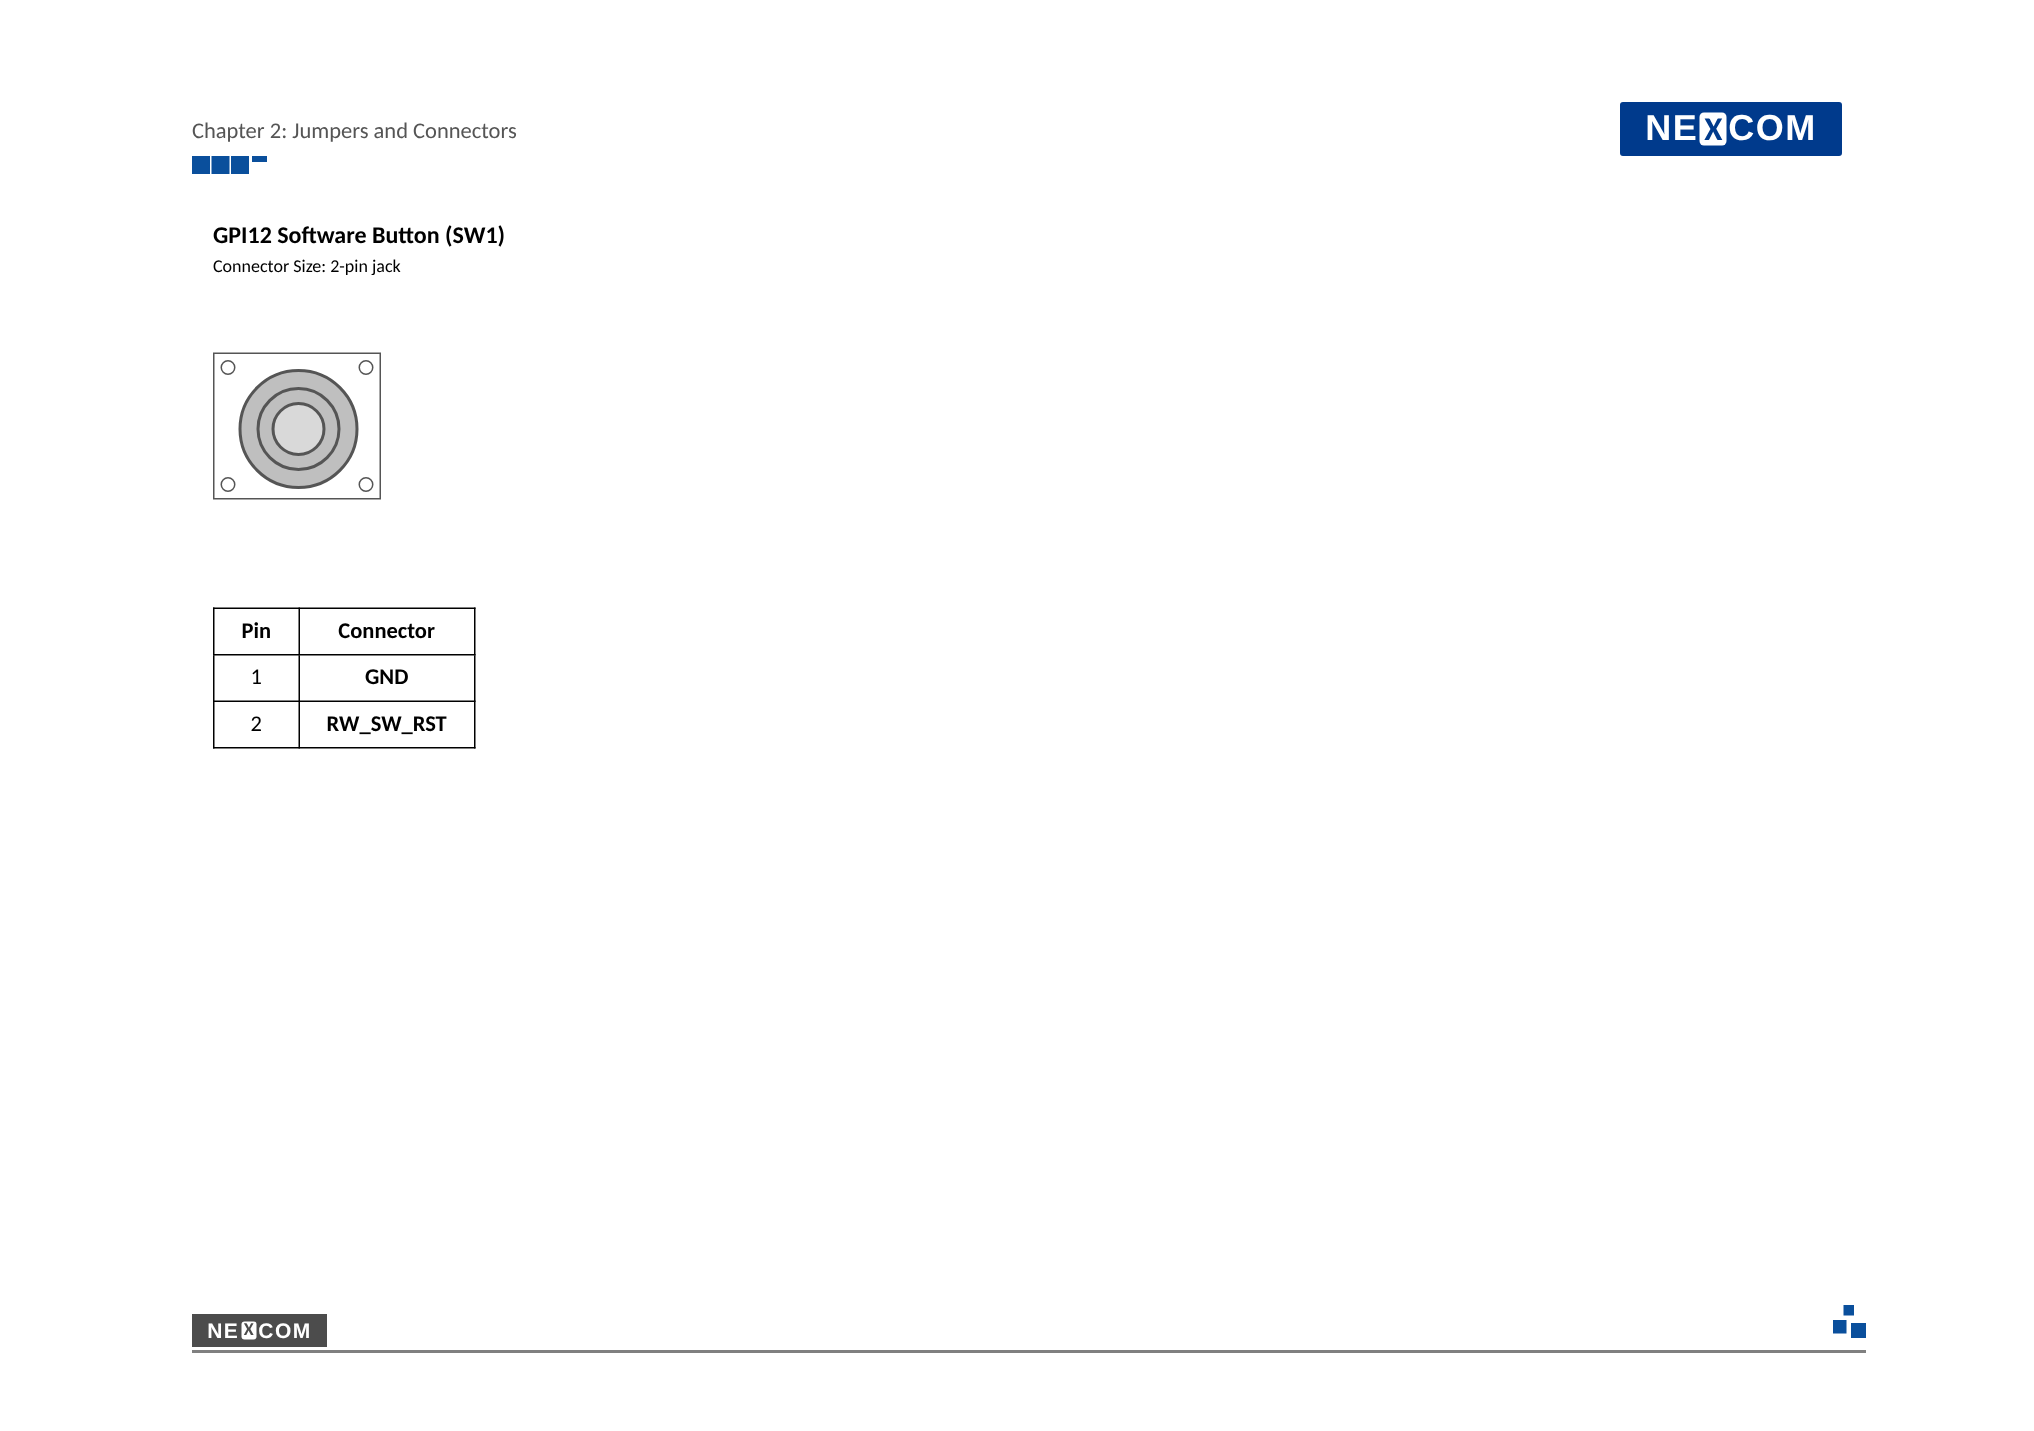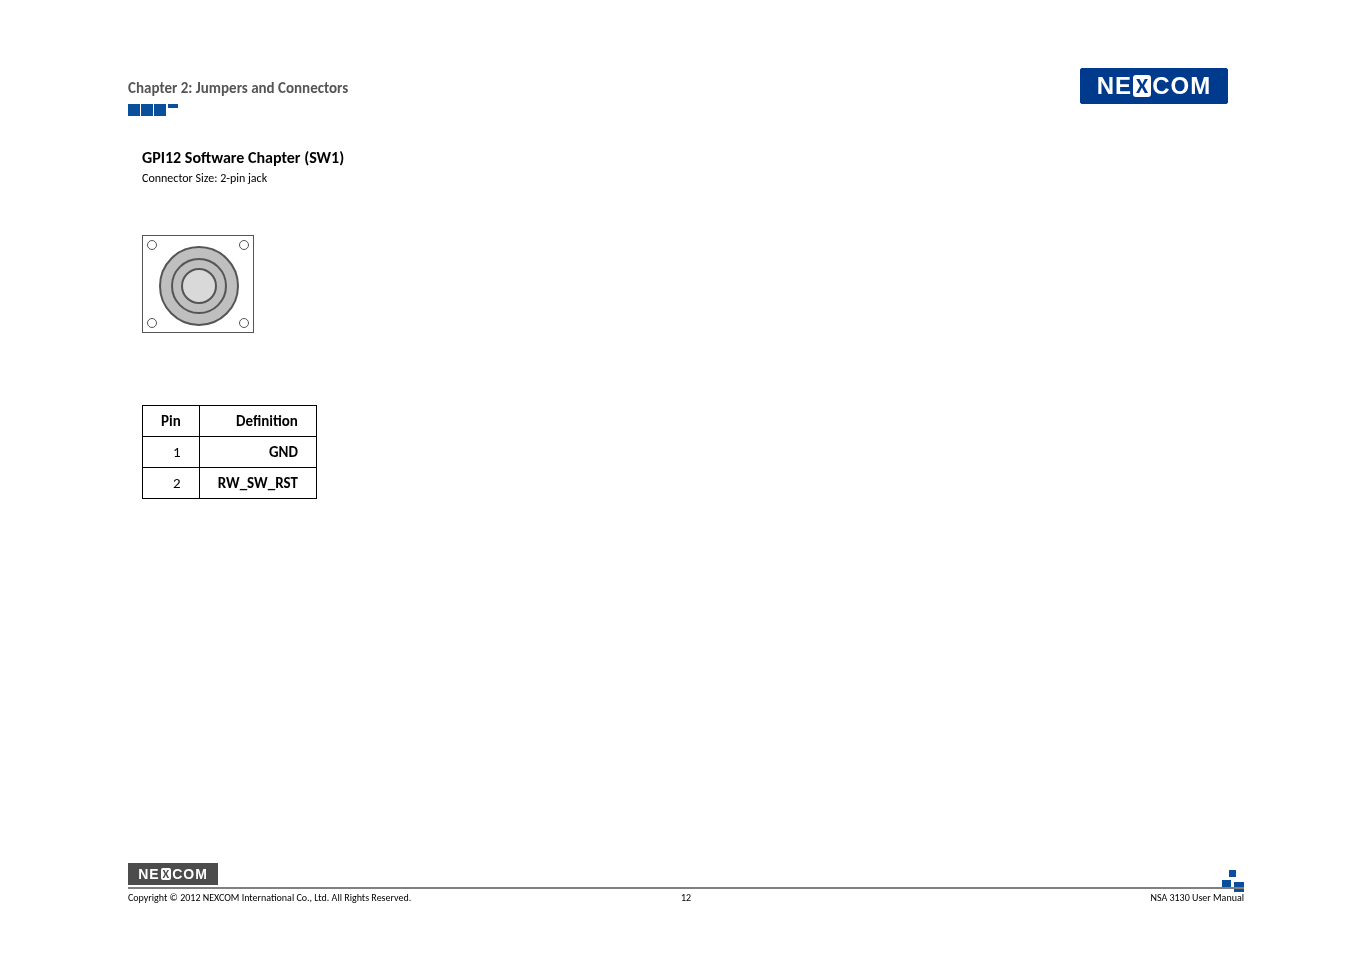--- a/index.html
+++ b/index.html
@@ -1,20 +1,20 @@
 <!DOCTYPE html>
 <html><head>
 <meta charset="utf-8">
 <style>
   * { box-sizing: border-box; margin: 0; padding: 0; }
   html, body { width: 1356px; height: 954px; background: #ffffff; font-family: Calibri, Arial, sans-serif; color: #000; }
   .page { position: relative; width: 1356px; height: 954px; }
 
   
-  .header { position: absolute; top: 78px; left: 128px; right: 128px; font-weight: bold; }
+  .header { position: absolute; top: 78px; left: 128px; right: 128px; }
   .chapter-label { font-size: 15px; color: #555; font-family: "Segoe UI", Calibri, sans-serif; }
   .logo-top { position: absolute; top: 68px; right: 128px; width: 148px; height: 36px; background: #003a8c; border: 1px solid #003a8c; border-radius: 2px; display: flex; align-items: center; justify-content: center; }
   .logo-top .ne { color: #fff; font-weight: 700; font-size: 24px; letter-spacing: 1px; font-family: Arial, sans-serif; }
   .logo-top .x { color: #003a8c; background: #fff; border-radius: 3px; padding: 0 3px; margin: 0 1px; font-weight: 900; font-size: 22px; line-height: 22px; display: inline-block; }
 
   .squares { position: absolute; top: 104px; left: 128px; display: flex; gap: 0; }
   .squares span { width: 12px; height: 12px; background: #0a4f9c; display: inline-block; margin-right: 1px; }
   .squares .tick { width: 10px; height: 4px; background: #0a4f9c; margin-top: 0; margin-left: 1px; align-self: flex-start; }
   .hr-top { position: absolute; top: 111px; left: 128px; right: 128px; height: 2px; background: #0a4f9c; z-index: -1; }
 
@@ -27,21 +27,21 @@
   .screw { width: 10px; height: 10px; border: 1.5px solid #555; border-radius: 50%; position: absolute; background: #fff; }
   .screw.tl { top: 4px; left: 4px; }
   .screw.tr { top: 4px; right: 4px; }
   .screw.bl { bottom: 4px; left: 4px; }
   .screw.br { bottom: 4px; right: 4px; }
   .ring-outer { position: absolute; top: 10px; left: 16px; width: 80px; height: 80px; border: 2px solid #555; border-radius: 50%; background: #bfbfbf; }
   .ring-mid { position: absolute; top: 22px; left: 28px; width: 56px; height: 56px; border: 2px solid #555; border-radius: 50%; background: #bfbfbf; }
   .ring-inner { position: absolute; top: 32px; left: 38px; width: 36px; height: 36px; border: 2px solid #555; border-radius: 50%; background: #d9d9d9; }
 
   .pin-table { margin-top: 72px; border-collapse: collapse; font-family: Calibri, Arial, sans-serif; font-size: 15px; }
-  .pin-table th, .pin-table td { border: 1.5px solid #000; padding: 6px 18px; text-align: right; }
+  .pin-table th, .pin-table td { border: 1.5px solid #000; padding: 6px 18px; text-align: center; }
   .pin-table th { font-weight: 700; }
   .pin-table td.def { min-width: 110px; font-weight: bold; }
 
   
   .footer { position: absolute; bottom: 50px; left: 128px; right: 112px; }
   .logo-bot { width: 90px; height: 22px; background: #4c4c4c; display: flex; align-items: center; justify-content: center; margin-bottom: 2px; }
   .logo-bot .ne { color: #fff; font-weight: 700; font-size: 14px; letter-spacing: 1px; font-family: Arial, sans-serif; }
   .logo-bot .x { color: #4c4c4c; background: #fff; border-radius: 2px; padding: 0 2px; margin: 0 1px; font-weight: 900; font-size: 12px; line-height: 12px; display: inline-block; }
   .hr-bot { height: 2px; background: #808080; margin-bottom: 2px; }
   .footer-row { display: flex; justify-content: space-between; font-size: 10px; color: #000; font-family: Calibri, Arial, sans-serif; }
@@ -68,38 +68,38 @@
   </div>
   <div class="hr-top"></div>
   <div class="squares">
     <span></span>
     <span></span>
     <span></span>
     <span class="tick"></span>
   </div>
 
   <div class="content">
-    <div class="title">GPI12 Software Chapter (SW1)</div>
+    <div class="title">GPI12 Software Button (SW1)</div>
     <div class="subtitle">Connector Size: 2-pin jack</div>
 
     <div class="diagram">
       <div class="screw tl"></div>
       <div class="screw tr"></div>
       <div class="screw bl"></div>
       <div class="screw br"></div>
       <div class="ring-outer"></div>
       <div class="ring-mid"></div>
       <div class="ring-inner"></div>
     </div>
 
     <table class="pin-table">
       <thead>
         <tr>
           <th>Pin</th>
-          <th>Definition</th>
+          <th>Connector</th>
         </tr>
       </thead>
       <tbody>
         <tr>
           <td>1</td>
           <td class="def">GND</td>
         </tr>
         <tr>
           <td>2</td>
           <td class="def">RW_SW_RST</td>
@@ -113,20 +113,15 @@
     <div class="sq b"></div>
     <div class="sq c"></div>
   </div>
   <div class="footer">
     <div class="logo-bot">
       <span class="ne">NE</span>
         <span class="x">X</span>
         <span class="ne">COM</span>
     </div>
     <div class="hr-bot"></div>
-    <div class="footer-row">
-      <span>Copyright © 2012 NEXCOM International Co., Ltd. All Rights Reserved.</span>
-      <span class="center">12</span>
-      <span>NSA 3130 User Manual</span>
-    </div>
   </div>
 
 </div>
 
 </body></html>

